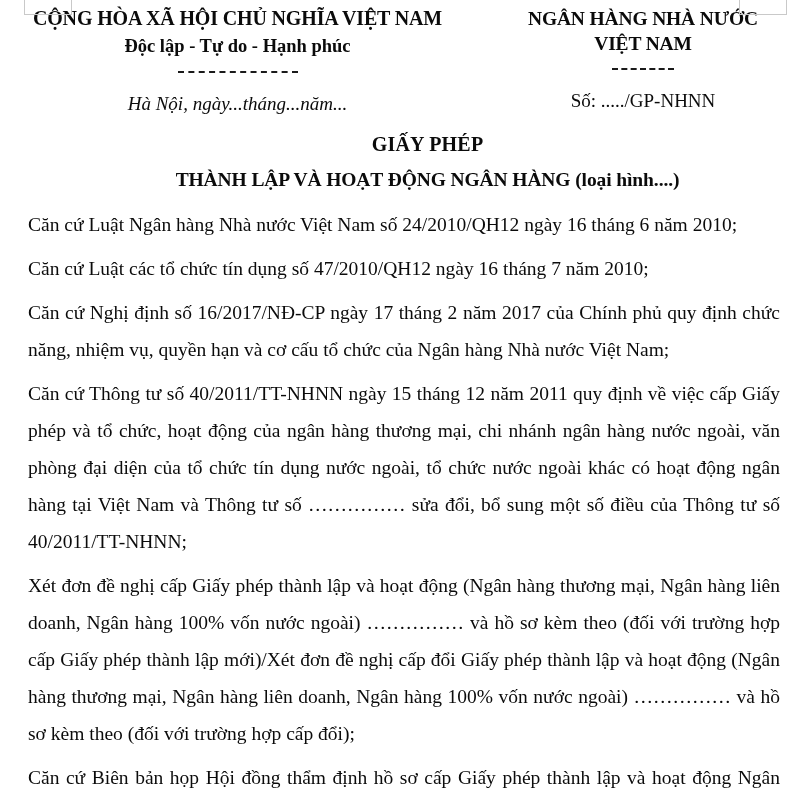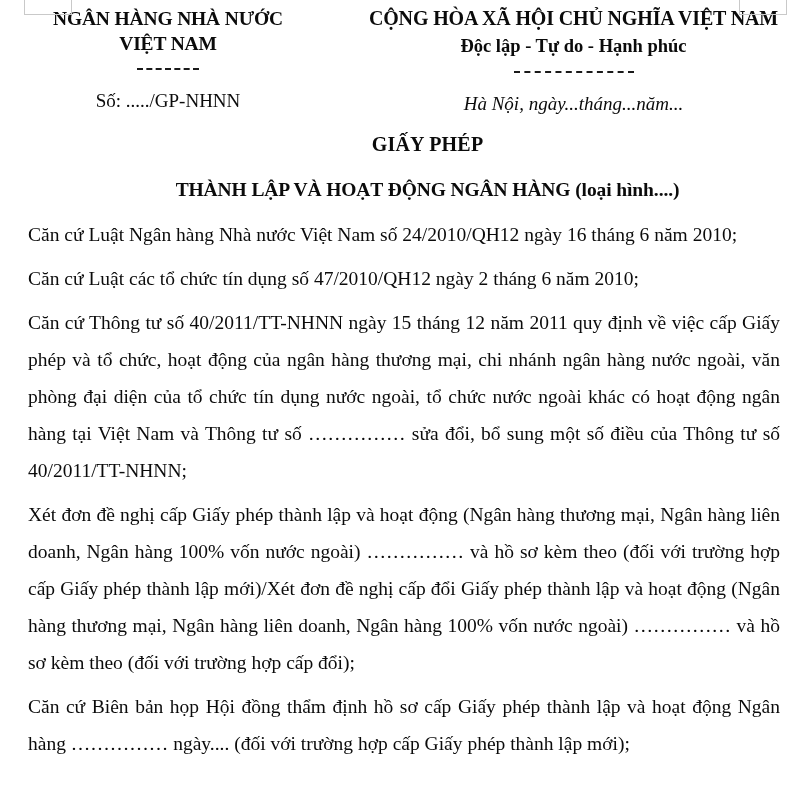--- a/index.html
+++ b/index.html
@@ -98,21 +98,21 @@
   .title-main {
     font-weight: bold;
     font-size: 20px;
     line-height: 27px;
     letter-spacing: 0.2px;
   }
   .title-sub {
     font-weight: bold;
     font-size: 19.5px;
     line-height: 25px;
-    margin-top: 19px;
+    margin-top: 9px;
     letter-spacing: -0.1px;
     white-space: nowrap;
   }
   .title-authority {
     font-weight: bold;
     font-size: 19.5px;
     line-height: 25px;
     letter-spacing: -0.1px;
     white-space: nowrap;
   }
@@ -133,42 +133,43 @@
 </head>
 <body>
 
 <div class="page">
 
   <div class="crop-mark left"></div>
   <div class="crop-mark right"></div>
 
   <div class="masthead">
 
+    <div class="mast-col nation">
+      <div class="nation-name">CỘNG HÒA XÃ HỘI CHỦ NGHĨA VIỆT NAM</div>
+      <div class="nation-motto">Độc lập - Tự do - Hạnh phúc</div>
+      <div class="rule long"></div>
+      <div class="doc-place-date">Hà Nội, ngày...tháng...năm...</div>
+    </div>
+
     <div class="mast-col agency">
       <div class="agency-name">NGÂN HÀNG NHÀ NƯỚC</div>
       <div class="agency-name">VIỆT NAM</div>
       <div class="rule short"></div>
       <div class="doc-number">Số: ...../GP-NHNN</div>
-    </div>
-
-    <div class="mast-col nation">
-      <div class="nation-name">CỘNG HÒA XÃ HỘI CHỦ NGHĨA VIỆT NAM</div>
-      <div class="nation-motto">Độc lập - Tự do - Hạnh phúc</div>
-      <div class="rule long"></div>
-      <div class="doc-place-date">Hà Nội, ngày...tháng...năm...</div>
     </div>
 
   </div>
 
   <div class="titles">
     <div class="title-main">GIẤY PHÉP</div>
     <div class="title-sub">THÀNH LẬP VÀ HOẠT ĐỘNG NGÂN HÀNG (loại hình....)</div>
   </div>
 
   <div class="body-text">
     <p class="para">Căn cứ Luật Ngân hàng Nhà nước Việt Nam số 24/2010/QH12 ngày 16 tháng 6 năm 2010;</p>
-    <p class="para">Căn cứ Luật các tổ chức tín dụng số 47/2010/QH12 ngày 2 tháng 6 năm 2010;</p>
+    <p class="para">Căn cứ Luật các tổ chức tín dụng số 47/2010/QH12 ngày 16 tháng 7 năm 2010;</p>
+    <p class="para">Căn cứ Nghị định số 16/2017/NĐ-CP ngày 17 tháng 2 năm 2017 của Chính phủ quy định chức năng, nhiệm vụ, quyền hạn và cơ cấu tổ chức của Ngân hàng Nhà nước Việt Nam;</p>
     <p class="para">Căn cứ Thông tư số 40/2011/TT-NHNN ngày 15 tháng 12 năm 2011 quy định về việc cấp Giấy phép và tổ chức, hoạt động của ngân hàng thương mại, chi nhánh ngân hàng nước ngoài, văn phòng đại diện của tổ chức tín dụng nước ngoài, tổ chức nước ngoài khác có hoạt động ngân hàng tại Việt Nam và Thông tư số …………… sửa đổi, bổ sung một số điều của Thông tư số 40/2011/TT-NHNN;</p>
     <p class="para">Xét đơn đề nghị cấp Giấy phép thành lập và hoạt động (Ngân hàng thương mại, Ngân hàng liên doanh, Ngân hàng 100% vốn nước ngoài) …………… và hồ sơ kèm theo (đối với trường hợp cấp Giấy phép thành lập mới)/Xét đơn đề nghị cấp đổi Giấy phép thành lập và hoạt động (Ngân hàng thương mại, Ngân hàng liên doanh, Ngân hàng 100% vốn nước ngoài) …………… và hồ sơ kèm theo (đối với trường hợp cấp đổi);</p>
     <p class="para">Căn cứ Biên bản họp Hội đồng thẩm định hồ sơ cấp Giấy phép thành lập và hoạt động Ngân hàng …………… ngày.... (đối với trường hợp cấp Giấy phép thành lập mới);</p>
   </div>
 
 </div>
 
 </body></html>

